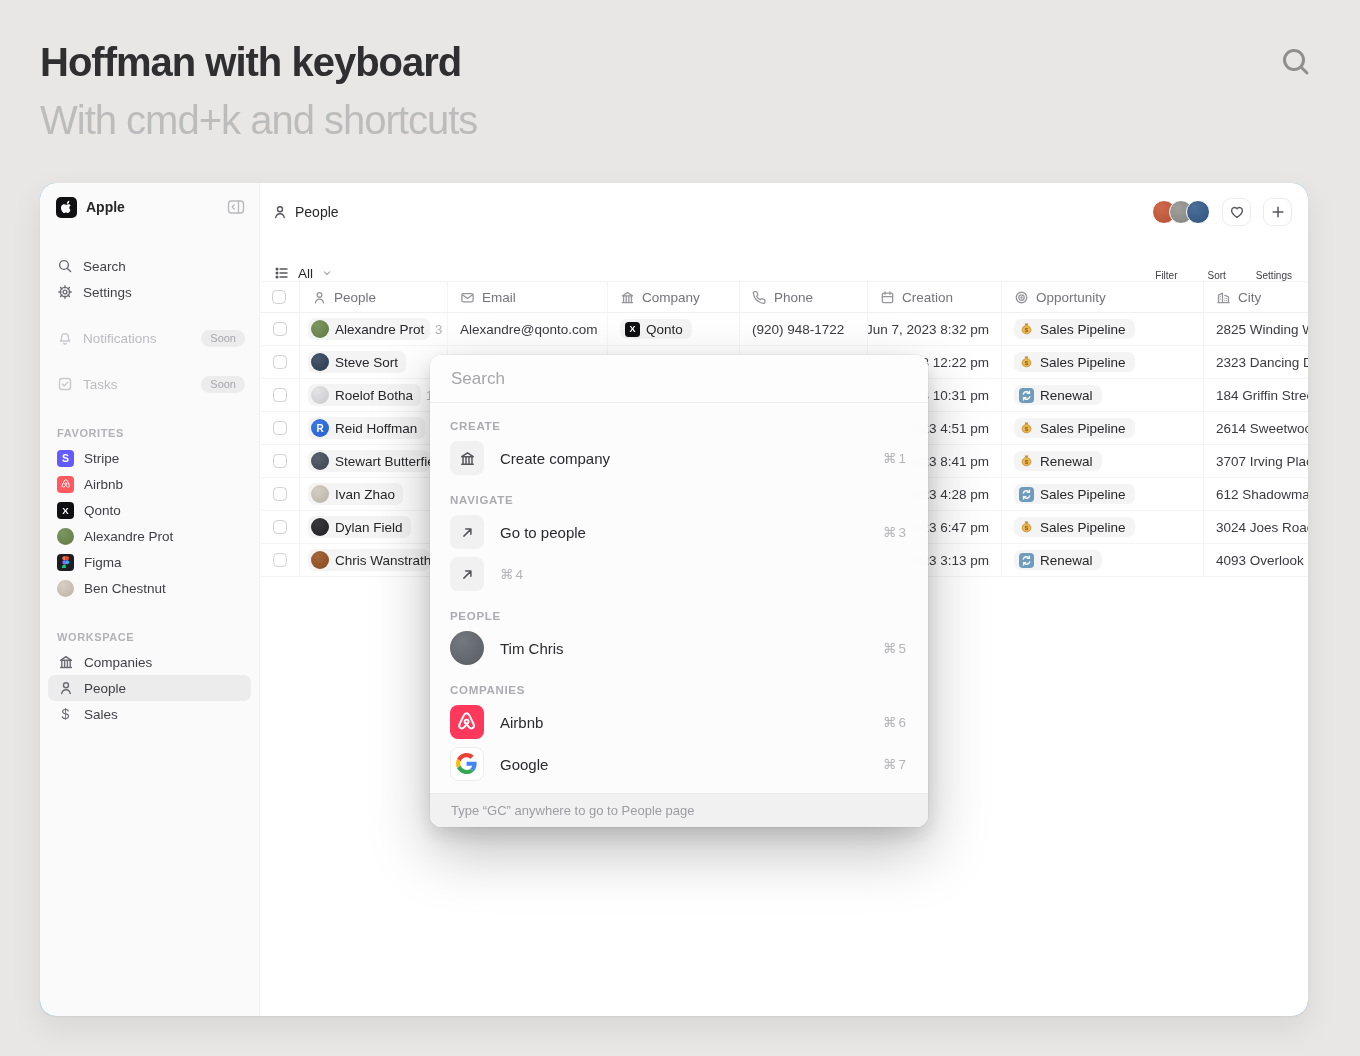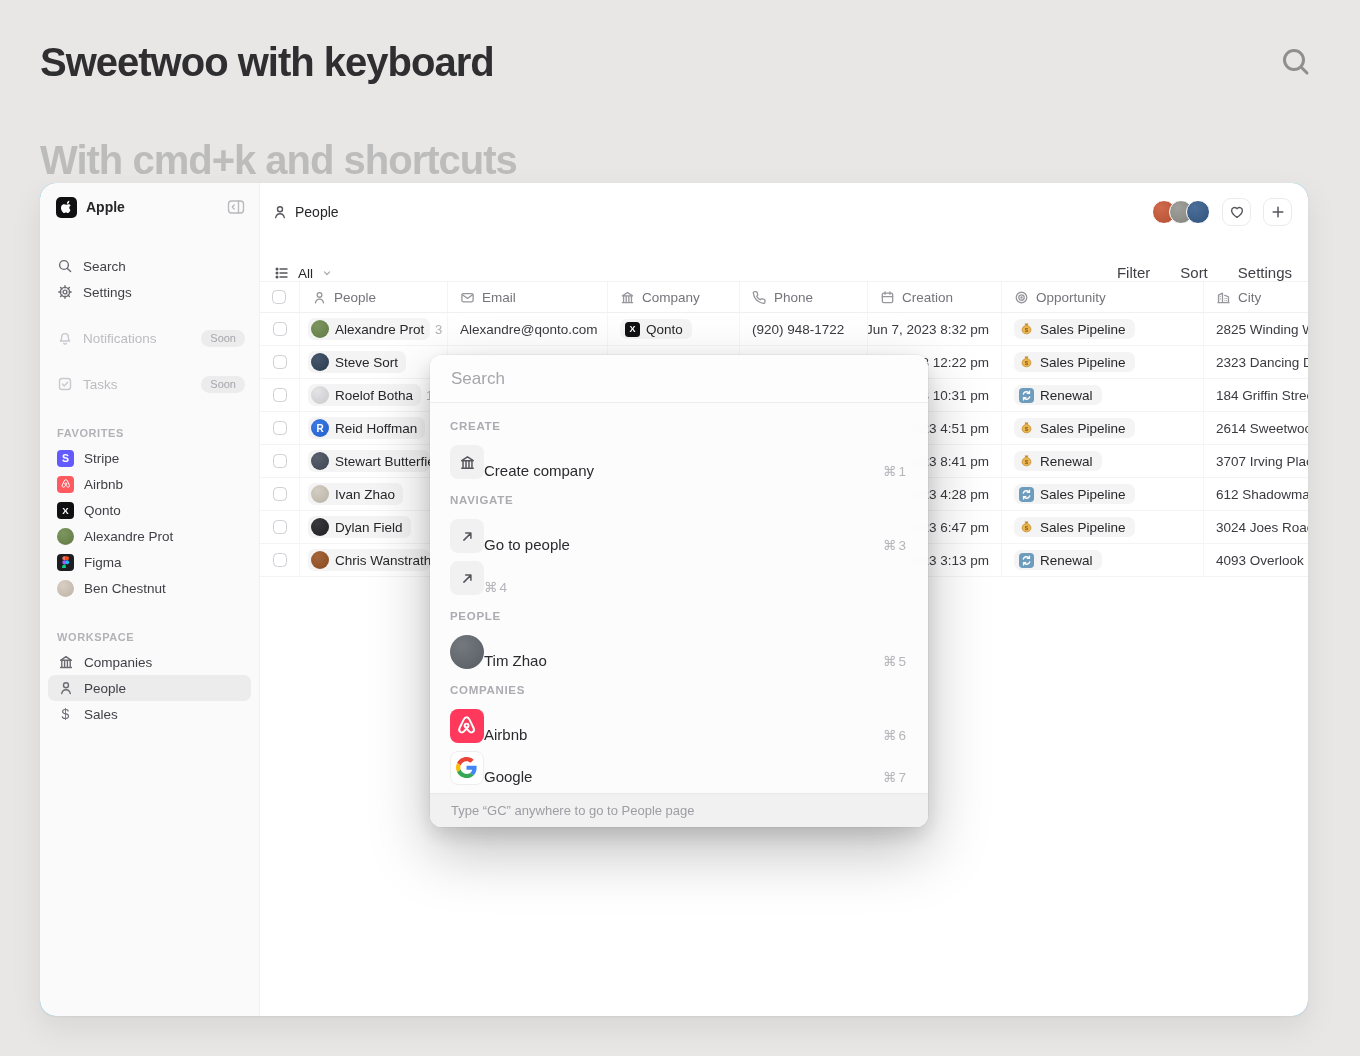--- a/index.html
+++ b/index.html
@@ -7,21 +7,21 @@
   body {
     font-family:"Liberation Sans", sans-serif;
     background:#e8e7e5;
     position:relative; overflow:hidden;
     color:#27272a;
   }
   svg { display:block; }
 
   
   .hero-title { position:absolute; left:40px; top:40px; font-size:40px; font-weight:700; letter-spacing:-1px; color:#2f2f31; }
-  .hero-subtitle { position:absolute; left:40px; top:98px; font-size:40px; font-weight:700; letter-spacing:-1px; color:#bcbcbc;margin-top:40px; }
+  .hero-subtitle { position:absolute; left:40px; top:98px; font-size:40px; font-weight:400; letter-spacing:-1px; color:#bcbcbc; }
   .hero-search { position:absolute; right:46px; top:44px; color:#8f8f8f; }
 
   
   .app { position:absolute; left:40px; top:183px; width:1268px; height:833px; background:#0ea5e9; border-radius:16px;
          box-shadow:0 1px 2px rgba(0,0,0,.05), 0 12px 32px rgba(0,0,0,.08); overflow:hidden; }
 
   
   .sidebar { position:absolute; left:0; top:0; width:220px; height:100%; background:#fafafa; border-right:1px solid #f0f0f0; }
   .ws-header { height:48px; display:flex; align-items:center; padding:0 14px 0 16px; gap:9px; }
   .ws-logo { width:21px; height:21px; background:#101012; border-radius:5px; display:flex; align-items:center; justify-content:center; }
@@ -50,21 +50,21 @@
   .avatars { display:flex; }
   .avatars .av { width:24px; height:24px; border-radius:50%; border:1.5px solid #fff; }
   .avatars .av + .av { margin-left:-7px; }
   .icon-btn { width:29px; height:28px; border:1px solid #ebebec; border-radius:9px; background:#fff; display:flex; align-items:center; justify-content:center; color:#55555c; }
 
   .toolbar { height:40px; display:flex; align-items:flex-end; padding:0 16px 0 14px; }
   .view-switch { display:flex; align-items:center; gap:8px; font-size:13.5px; font-weight:500; color:#27272a; }
   .view-switch .ic { color:#55555c; display:flex; }
   .view-switch .chev { color:#a9a9af; display:flex; }
   .toolbar-actions { margin-left:auto; display:flex; gap:30px; }
-  .tb-action { font-size:15px; color:#3f3f46; background:none; border:none; font-family:inherit; }
+  .tb-action { font-size:10px; color:#3f3f46; background:none; border:none; font-family:inherit; }
 
   
   .grid-row { display:grid; grid-template-columns:40px 148px 160px 132px 128px 134px 202px 1fr; align-items:stretch; }
   .thead { height:32px; border-top:1px solid #f2f2f3; border-bottom:1px solid #f0f0f1; }
   .th { display:flex; align-items:center; gap:7px; padding:0 12px; font-size:13.5px; color:#74747c; overflow:hidden; white-space:nowrap; border-right:1px solid #f4f4f5; }
   .th .ic { color:#96969c; display:flex; flex:none; }
   .th:last-child, .td:last-child { border-right:none; }
   .tr { height:33px; border-bottom:1px solid #f4f4f5; }
   .td { display:flex; align-items:center; padding:0 12px; font-size:13.5px; color:#3a3a40; overflow:hidden; white-space:nowrap; border-right:1px solid #f6f6f7; }
   .td.c-check { justify-content:center; padding:0; }
@@ -79,32 +79,32 @@
   .c-creation { justify-content:flex-end; color:#3a3a40; }
   .qonto-sq { width:15px; height:15px; background:#101012; border-radius:3.5px; color:#fff; font-size:9px; font-weight:700; display:flex; align-items:center; justify-content:center; }
 
   
   .palette { position:absolute; left:430px; top:355px; width:498px; border-radius:12px; overflow:hidden;
              background:rgba(252,252,252,.97); backdrop-filter:blur(6px);
              box-shadow:0 0 0 1px rgba(0,0,0,.04), 0 24px 60px rgba(0,0,0,.25), 0 8px 20px rgba(0,0,0,.12); }
   .pal-search { height:48px; display:flex; align-items:center; padding:0 21px; font-size:17px; color:#a6a6ab; border-bottom:1px solid #ededee; background:rgba(253,253,253,.6); }
   .pal-body { padding:2px 20px 8px; }
   .pal-section-label { margin-top:10px; height:22px; line-height:22px; font-size:11.5px; font-weight:700; letter-spacing:.7px; color:#ababb1; }
-  .pal-item { height:42px; display:flex; align-items:flex-end; }
+  .pal-item { height:42px; display:flex; align-items:center; gap:16px; }
   .pal-icon-box { width:34px; height:34px; border-radius:8px; background:#f1f1f2; display:flex; align-items:center; justify-content:center; color:#55555c; flex:none; }
   .pal-logo-box { width:34px; height:34px; border-radius:8px; display:flex; align-items:center; justify-content:center; flex:none; }
   .pal-av { width:34px; height:34px; border-radius:50%; flex:none; }
   .pal-label { font-size:15px; color:#2b2b2f; flex:1; }
   .pal-shortcut { font-size:13.5px; color:#b5b5ba; letter-spacing:2px; }
   .pal-footer { height:34px; line-height:34px; background:#f1f1f2; border-top:1px solid #e9e9ea; padding:0 21px; font-size:13px; color:#9d9da3; }
 </style>
 </head>
 <body>
 
-<div class="hero-title">Sweetwoo with keyboard</div>
+<div class="hero-title">Hoffman with keyboard</div>
 <div class="hero-subtitle">With cmd+k and shortcuts</div>
 <div class="hero-search">
   <svg width="36" height="36" viewBox="0 0 36 36" fill="none" stroke="currentColor" stroke-width="3" stroke-linecap="round">
     <circle cx="16" cy="16" r="9.5"></circle>
       <path d="M23.3 23.3 L29 29"></path>
   </svg>
 </div>
 
 <div class="app">
 
@@ -661,21 +661,21 @@
             <svg width="17" height="17" viewBox="0 0 16 16" fill="none" stroke="currentColor" stroke-width="1.4" stroke-linecap="round" stroke-linejoin="round">
               <path d="M4.6 11.4 11.2 4.8M6.3 4.8h4.9v4.9"></path>
             </svg>
           </span>
         </span>
         <span class="pal-shortcut">⌘4</span>
       </div>
       <div class="pal-section-label">PEOPLE</div>
       <div class="pal-item">
         <span class="pal-av" style="background: radial-gradient(circle at 35% 30%, rgb(115, 121, 127), rgb(87, 93, 99));"></span>
-        <span class="pal-label">Tim Zhao</span>
+        <span class="pal-label">Tim Chris</span>
         <span class="pal-shortcut">⌘5</span>
       </div>
       <div class="pal-section-label">COMPANIES</div>
       <div class="pal-item">
         <span class="pal-logo-box">
           <span class="logo16" style="width: 34px; height: 34px; background: rgb(255, 56, 92); border-radius: 8px;">
             <svg width="27.200000000000003" height="27.200000000000003" viewBox="0 0 16 16" fill="none" stroke="#fff" stroke-width="1.15">
               <path d="M8 3.1c.8 0 1.3.5 1.8 1.5l2.3 4.8c.5 1.1.2 2-.6 2.4-.8.4-1.7.1-2.4-.8L8 9.6 6.9 11c-.7.9-1.6 1.2-2.4.8-.8-.4-1.1-1.3-.6-2.4l2.3-4.8C6.7 3.6 7.2 3.1 8 3.1z"></path>
               <circle cx="8" cy="8" r="1.15"></circle>
             </svg>

